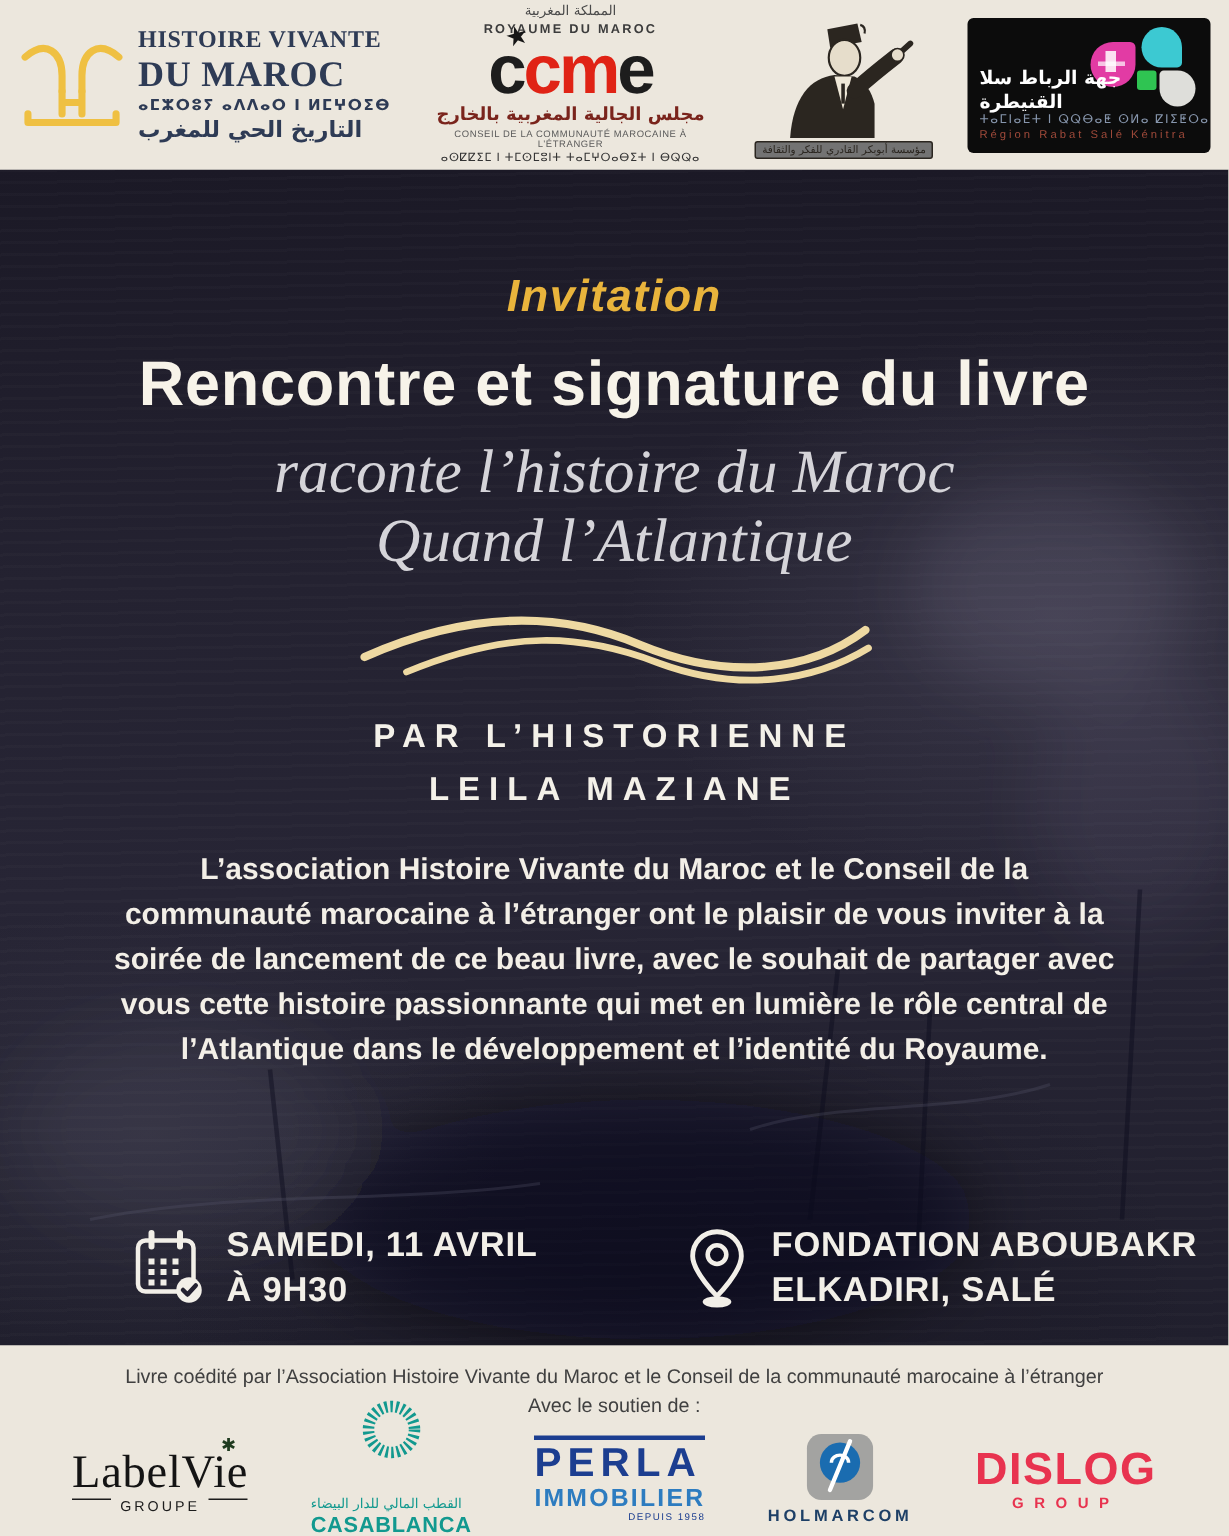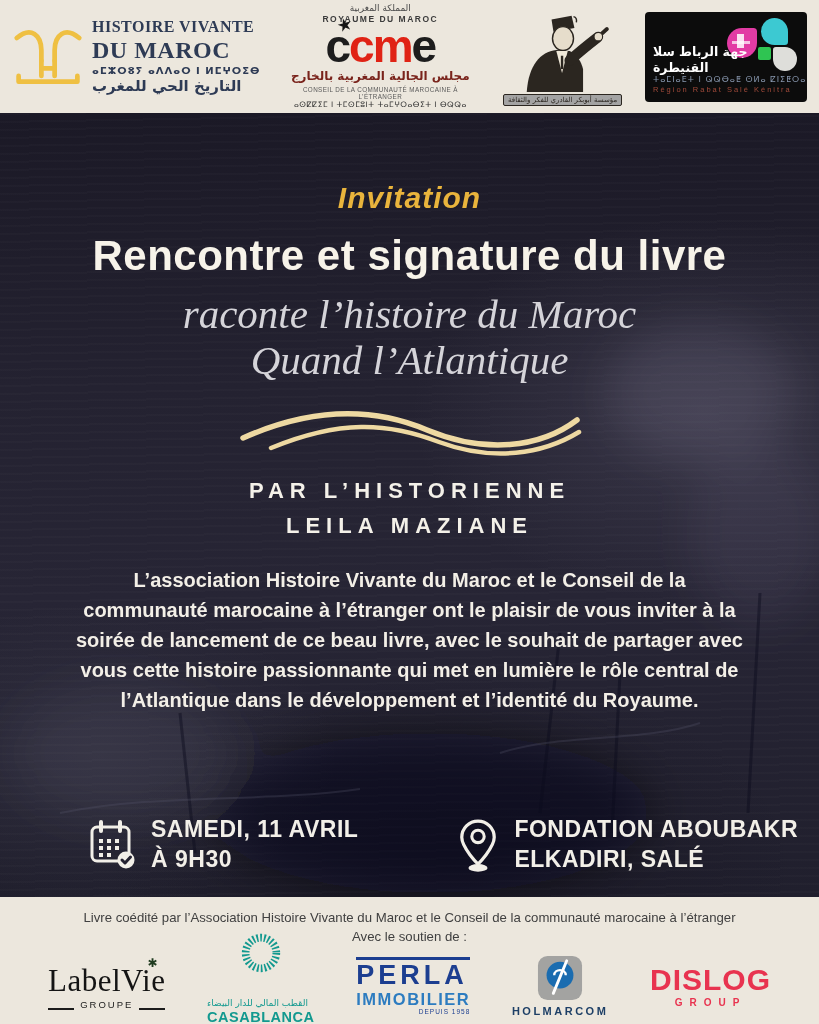--- a/index.html
+++ b/index.html
@@ -27,21 +27,21 @@
   .ccme-word .blk { color: #1d1d1d; }
   .ccme-word .red { color: #e02315; }
   .ccme-star { position: absolute; top: -8px; left: 58px; font-size: 15px; color: #151515; transform: rotate(-15deg); font-style: normal; letter-spacing: 0; }
   .ccme-ar-mid { font-family: "DejaVu Sans", sans-serif; font-size: 12px; font-weight: 700; color: #7a241c; margin-top: 2px; }
   .ccme-conseil { font-size: 6.3px; letter-spacing: .4px; color: #5a5a5a; margin-top: 2px; }
   .ccme-tif { font-family: "DejaVu Sans", sans-serif; font-size: 7.5px; color: #333; margin-top: 1px; letter-spacing: .5px; }
 
   
   .logo-fondation { width: 128px; display: flex; flex-direction: column; align-items: center; }
   .fondation-banner { margin-top: 2px; font-family: "DejaVu Sans", sans-serif; font-size: 7px; color: #2b2620;
-                      border: 1px solid #2b2620; background: #a3a3a3; padding: 1px 4px; border-radius: 2px; white-space: nowrap; }
+                      border: 1px solid #2b2620; background: #737373; padding: 1px 4px; border-radius: 2px; white-space: nowrap; }
 
   
   .logo-region { width: 162px; height: 90px; background: #0c0c0c; border-radius: 4px; position: relative; overflow: hidden; padding-left: 23px; }
   .region-pinwheel { position: absolute; top: 6px; right: 8px; width: 74px; height: 56px; }
   .petal { position: absolute; }
   .petal-pink { width: 30px; height: 30px; left: 2px; top: 10px; background: #e23ba4; border-radius: 50% 12% 50% 50%; }
   .petal-pink .tower1 { position: absolute; left: 10px; top: 6px; width: 7px; height: 14px; background: rgba(255,255,255,.85); }
   .petal-pink .tower2 { position: absolute; left: 5px; top: 13px; width: 18px; height: 3px; background: rgba(255,255,255,.7); }
   .petal-teal { width: 27px; height: 27px; left: 36px; top: 0; background: #3cc9d2; border-radius: 50% 50% 12% 50%; }
   .petal-green { width: 13px; height: 13px; left: 33px; top: 29px; background: #2fc452; border-radius: 2px; }
@@ -84,21 +84,21 @@
   
   .footer { height: 127px; background: #ece7dd; text-align: center; padding-top: 13px; position: relative; z-index: 3; }
   .credit, .support { font-size: 13.2px; color: #404040; }
   .support { margin-top: 4px; }
   .sponsors { margin-top: 10px; display: flex; align-items: center; justify-content: space-between;
               padding: 0 48px; height: 64px; }
 
   .sp-labelvie { position: relative; color: #141414; }
   .lv-name { font-family: "Liberation Serif", serif; font-size: 31px; letter-spacing: .5px; }
   .lv-star { position: absolute; top: -7px; right: 8px; font-size: 12px; color: #1f3b1f; }
-  .lv-groupe { display: flex; align-items: flex-end; gap: 6px; justify-content: center; margin-top: 0; }
+  .lv-groupe { display: flex; align-items: flex-start; gap: 6px; justify-content: center; margin-top: 0; }
   .lv-groupe span { font-size: 9.5px; letter-spacing: 2px; color: #1c1c1c; }
   .lv-groupe::before, .lv-groupe::after { content: ""; width: 26px; height: 1.5px; background: #1c1c1c; }
 
   .sp-cfc { display: flex; align-items: center; gap: 22px; flex-direction: column; }
   .cfc-text { text-align: left; color: #12998f; line-height: 1.15; }
   .cfc-ar { font-family: "DejaVu Sans", sans-serif; font-size: 9px; }
   .cfc-line { font-size: 14.5px; font-weight: 700; letter-spacing: .5px; }
 
   .sp-perla { text-align: left; line-height: 1; }
   .perla-1 { font-size: 27px; font-weight: 700; letter-spacing: 4px; color: #1c3e90; border-top: 3px solid #1c3e90; padding-top: 2px; }

